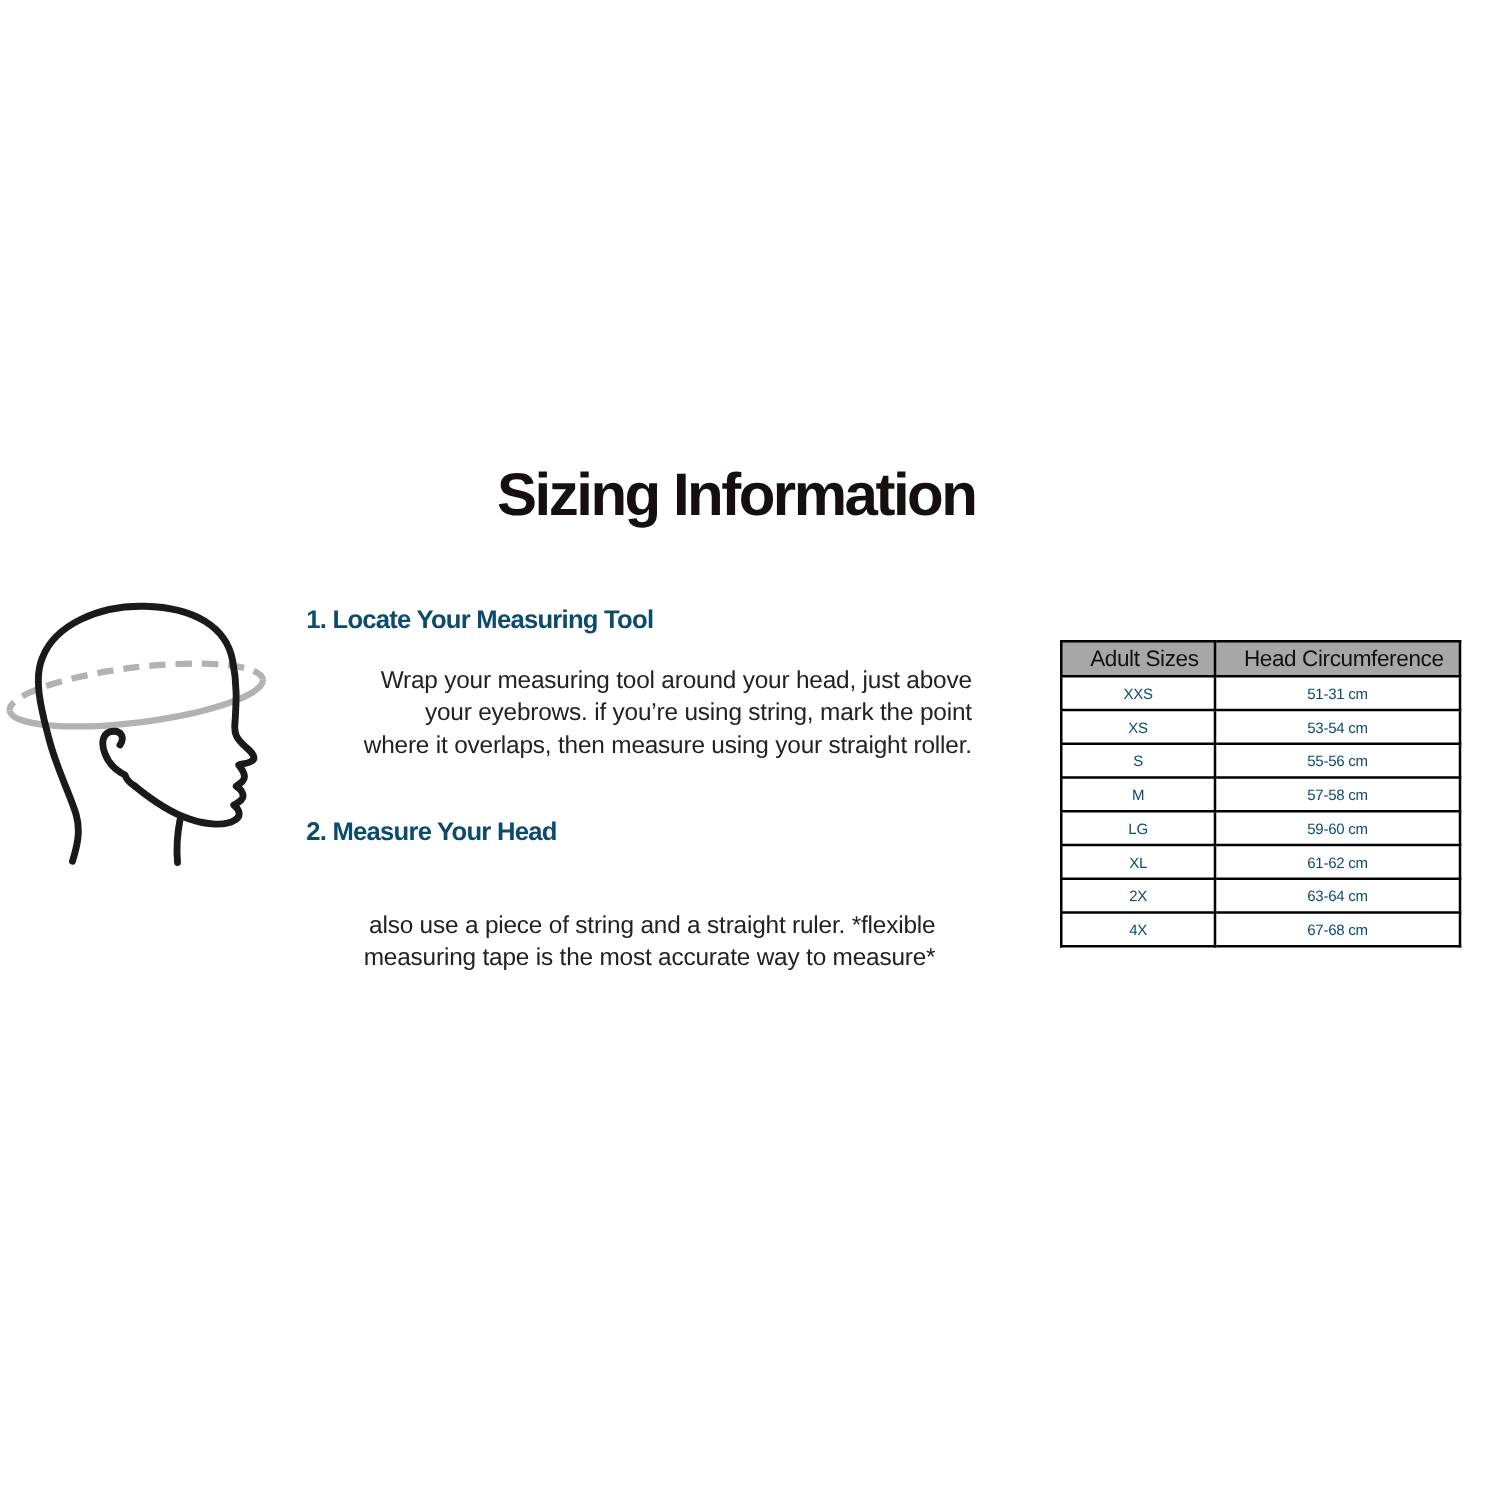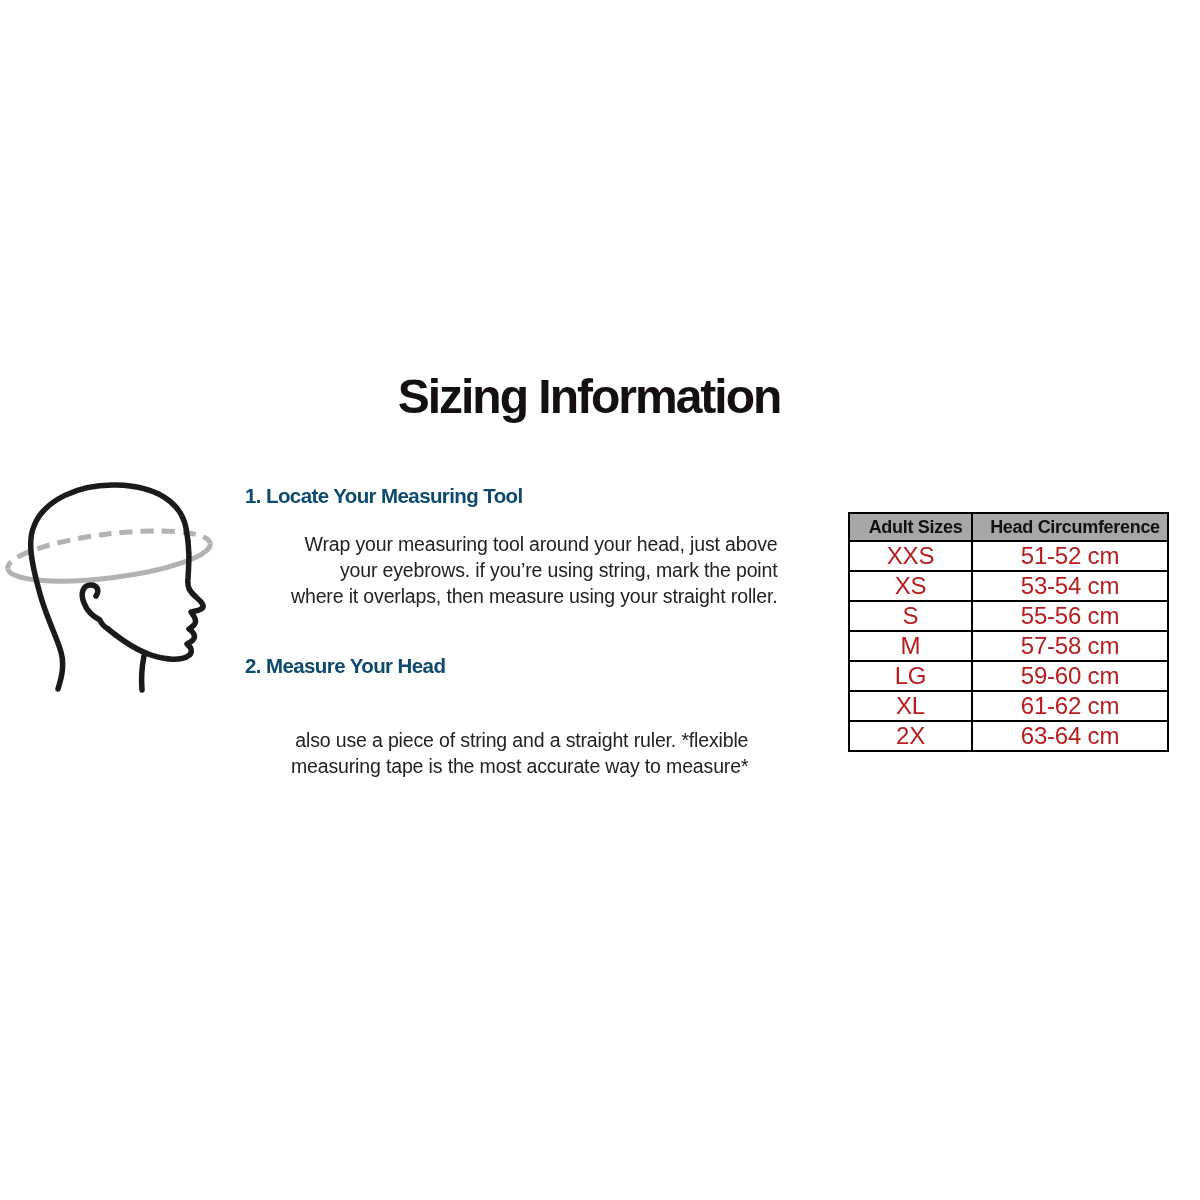--- a/index.html
+++ b/index.html
@@ -27,24 +27,24 @@
   .step-body.b2{top:727px;}
   table.size-chart{
     position:absolute;left:848px;top:512px;border-collapse:collapse;
     table-layout:fixed;
   }
   .size-chart th,.size-chart td{
     border:2px solid #000000;text-align:center;vertical-align:middle;
     padding:0 6px;white-space:nowrap;
   }
   .size-chart th{
-    background:#a7a7a7;font-size:18px;font-weight:bold;color:#111;
+    background:#a7a7a7;font-size:18px;font-weight:normal;color:#111;
     height:26px;letter-spacing:-0.3px;padding-left:16px;
   }
-  .size-chart td{height:25px;font-size:24px;color:#b91c1c;letter-spacing:-0.2px;}
+  .size-chart td{height:25px;font-size:12px;color:#0c4a6e;letter-spacing:-0.2px;}
   .col-size{width:123px;}
   .col-circ{width:196px;}
 </style>
 </head>
 <body>
 
 <div class="canvas">
 
   <div class="page-title">Sizing Information</div>
 
@@ -104,21 +104,21 @@
       </colgroup>
     <thead>
       <tr>
         <th>Adult Sizes</th>
         <th>Head Circumference</th>
       </tr>
     </thead>
     <tbody>
       <tr>
         <td>XXS</td>
-        <td>51-52 cm</td>
+        <td>51-31 cm</td>
       </tr>
       <tr>
         <td>XS</td>
         <td>53-54 cm</td>
       </tr>
       <tr>
         <td>S</td>
         <td>55-56 cm</td>
       </tr>
       <tr>
@@ -130,16 +130,20 @@
         <td>59-60 cm</td>
       </tr>
       <tr>
         <td>XL</td>
         <td>61-62 cm</td>
       </tr>
       <tr>
         <td>2X</td>
         <td>63-64 cm</td>
       </tr>
+      <tr>
+        <td>4X</td>
+        <td>67-68 cm</td>
+      </tr>
     </tbody>
   </table>
 
 </div>
 
 </body></html>

